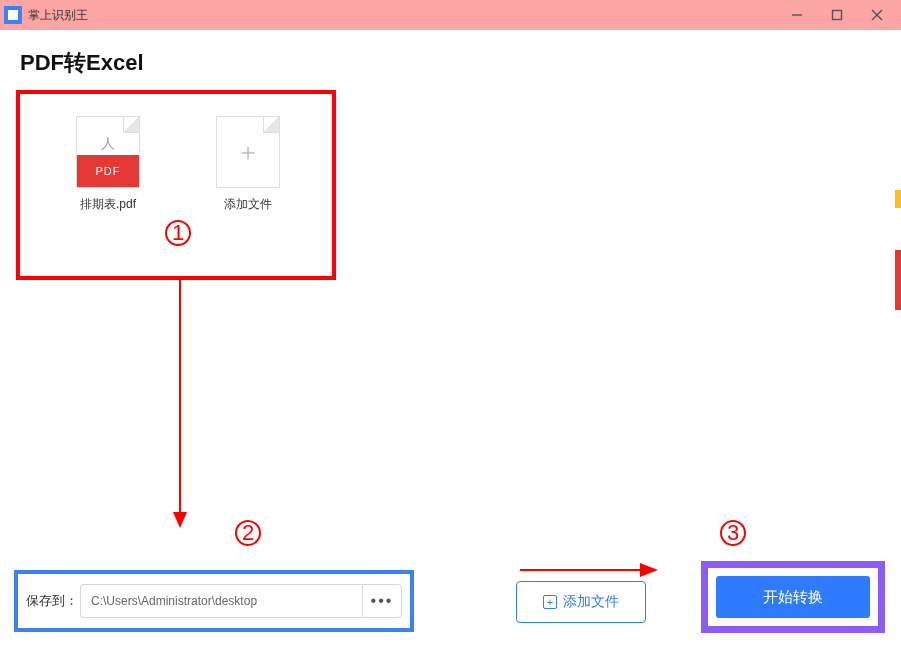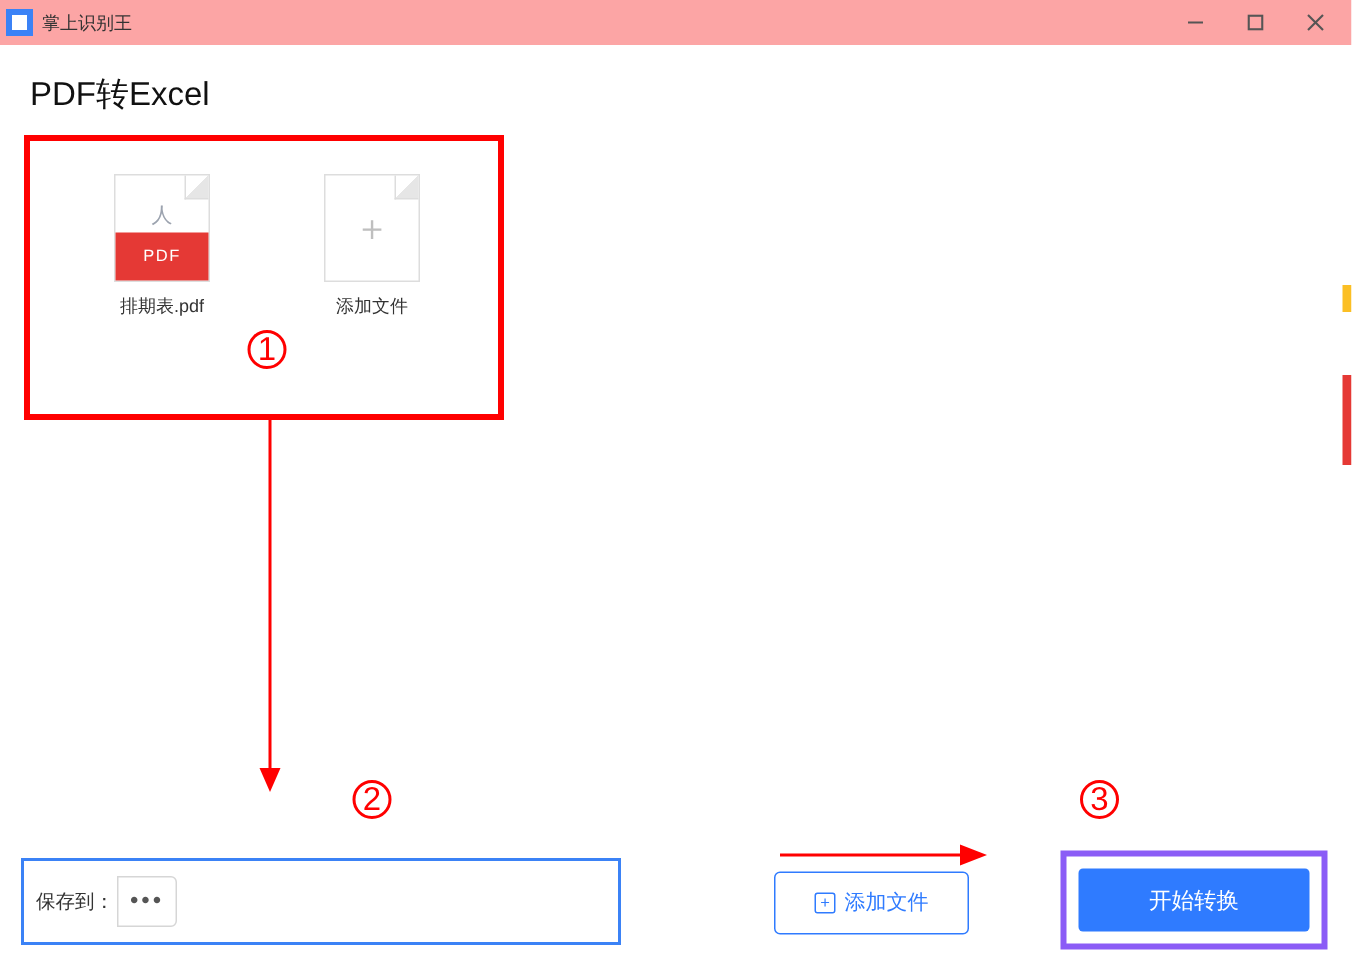--- a/index.html
+++ b/index.html
@@ -6,21 +6,21 @@
     body { width:901px; height:651px; background:#fff; position:relative; overflow:hidden; }
 
     .titlebar { height:30px; display:flex; align-items:center; padding:0 4px; background:#fca5a5; }
     .app-icon { width:18px; height:18px; background:#3b82f6; margin-right:6px; display:flex; align-items:center; justify-content:center; }
     .app-icon-inner { width:10px; height:10px; background:#fff; }
     .titlebar-title { font-size:12px; color:#333; }
     .winbtns { margin-left:auto; display:flex; }
     .winbtn { width:40px; height:30px; display:flex; align-items:center; justify-content:center; color:#555; }
     .winbtn svg { width:12px; height:12px; stroke:#555; stroke-width:1.4; fill:none; }
 
-    .heading { font-size:22px; font-weight:400; color:#111; padding:18px 12px 10px 20px; }
+    .heading { font-size:22px; font-weight:700; color:#111; padding:18px 12px 10px 20px; }
 
     .file-area { position:absolute; top:90px; left:16px; width:320px; height:190px; border:4px solid #ff0000; }
     .file-row { display:flex; gap:40px; padding:22px 0 0 38px; }
     .file-card { width:100px; display:flex; flex-direction:column; align-items:center; }
 
     .pdf-doc { width:64px; height:72px; background:#fff; border:1px solid #ddd; position:relative; }
     .pdf-fold { position:absolute; top:0; right:0; width:16px; height:16px; background:linear-gradient(135deg, transparent 48%, #e6e6e6 50%); border-left:1px solid #ddd; border-bottom:1px solid #ddd; }
     .pdf-logo { position:absolute; top:18px; left:50%; transform:translateX(-50%); color:#9ca3af; font-size:14px; }
     .pdf-band { position:absolute; bottom:0; left:0; right:0; height:32px; background:#e53935; color:#fff; font-size:11px; display:flex; align-items:center; justify-content:center; letter-spacing:1px; }
     .file-label { font-size:12px; color:#333; margin-top:8px; }
@@ -32,29 +32,29 @@
     .anno-1 { position:absolute; top:220px; left:165px; color:#ff0000; font-size:22px; border:2px solid #ff0000; border-radius:50%; width:26px; height:26px; display:flex; align-items:center; justify-content:center; }
     .anno-2 { position:absolute; top:520px; left:235px; color:#ff0000; font-size:22px; border:2px solid #ff0000; border-radius:50%; width:26px; height:26px; display:flex; align-items:center; justify-content:center; }
     .anno-3 { position:absolute; top:520px; left:720px; color:#ff0000; font-size:22px; border:2px solid #ff0000; border-radius:50%; width:26px; height:26px; display:flex; align-items:center; justify-content:center; }
 
     .arrow-down { position:absolute; top:280px; left:170px; }
     .arrow-down svg { overflow:visible; }
     .arrow-right { position:absolute; top:560px; left:520px; }
 
     .bottom-bar { position:absolute; bottom:18px; left:14px; right:14px; height:64px; display:flex; align-items:center; }
 
-    .save-box { border:2px solid #3b82f6; padding:10px 8px; display:flex; align-items:center; width:400px; }
+    .save-box { border:4px solid #3b82f6; padding:10px 8px; display:flex; align-items:center; width:400px; }
     .save-label { font-size:13px; color:#333; margin-right:2px; white-space:nowrap; }
     .path-input { flex:1; height:34px; border:1px solid #d6d6d6; border-right:none; border-radius:4px 0 0 4px; padding:0 10px; font-size:12px; color:#666; background:#fff; }
     .browse-btn { width:40px; height:34px; border:1px solid #d6d6d6; border-radius:0 4px 4px 0; background:#fff; display:flex; align-items:center; justify-content:center; color:#555; font-size:16px; letter-spacing:2px; }
 
     .mid-add-btn { position:absolute; left:516px; bottom:28px; width:130px; height:42px; border:1.5px solid #2f7bff; border-radius:4px; background:#fff; color:#2f7bff; font-size:14px; display:flex; align-items:center; justify-content:center; gap:6px; }
     .mid-add-btn .plus-sq { width:14px; height:14px; border:1.5px solid #2f7bff; border-radius:2px; display:flex; align-items:center; justify-content:center; font-size:11px; line-height:1; }
 
-    .start-wrap { position:absolute; right:16px; bottom:18px; border:4px solid #8b5cf6; padding:8px; }
+    .start-wrap { position:absolute; right:16px; bottom:18px; border:7px solid #8b5cf6; padding:8px; }
     .start-btn { width:154px; height:42px; background:#2f7bff; color:#fff; font-size:15px; border:none; border-radius:3px; display:flex; align-items:center; justify-content:center; }
 
     .edge-strip { position:absolute; right:0; width:6px; }
     .s1 { top:190px; height:18px; background:#fbbf24; }
     .s2 { top:250px; height:60px; background:#e53935; }
   </style>
 </head>
 <body>
 
 <div class="titlebar">
@@ -117,20 +117,21 @@
 <div class="arrow-right">
   <svg width="140" height="20">
       <line x1="0" y1="10" x2="122" y2="10" stroke="#ff0000" stroke-width="2"></line>
       <polygon points="138,10 120,3 120,17" fill="#ff0000"></polygon>
     </svg>
 </div>
 
 <div class="bottom-bar">
   <div class="save-box">
     <span class="save-label">保存到：</span>
+    <input class="path-input" readonly="" value="C:\Users\Administrator\desktop" style="">
     <div class="browse-btn">•••</div>
   </div>
 </div>
 
 <div class="mid-add-btn">
   <span class="plus-sq">+</span>
   <span>添加文件</span>
 </div>
 
 <div class="start-wrap">

